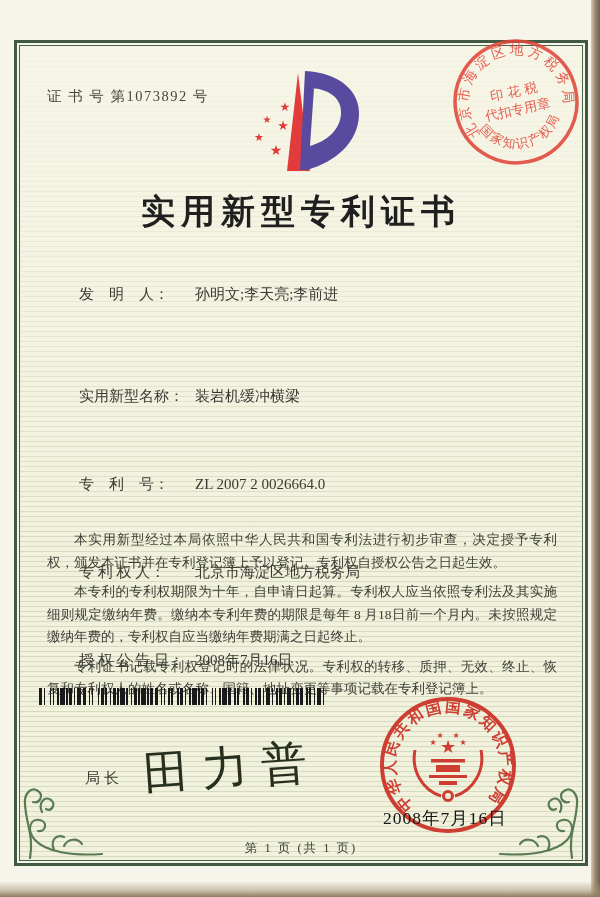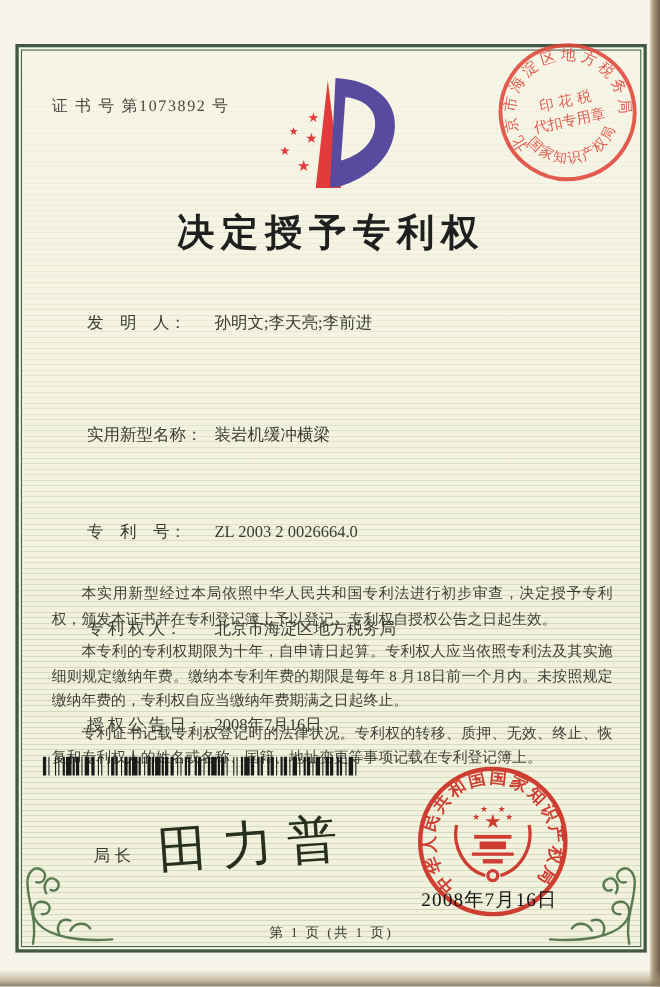--- a/index.html
+++ b/index.html
@@ -96,31 +96,31 @@
       <text fill="#e0473b" font-size="13.5" letter-spacing="3.5">
         <textPath href="#taxTop">北京市海淀区地方税务局</textPath>
       </text>
       <text fill="#e0473b" font-size="12.5" letter-spacing="1.5">
         <textPath href="#taxBottom">国家知识产权局</textPath>
       </text>
       <text x="67" y="61" text-anchor="middle" fill="#e0473b" font-size="13">印 花 税</text>
       <text x="67" y="79" text-anchor="middle" fill="#e0473b" font-size="13">代扣专用章</text>
     </svg>
 
-    <div class="title">决定授予专利权</div>
+    <div class="title">实用新型专利证书</div>
 
     <div class="fields">
       <div class="field">
         <span class="lbl">发　明　人：</span><span>孙明文;李天亮;李前进</span>
       </div>
       <div class="field">
         <span class="lbl">实用新型名称：</span><span>装岩机缓冲横梁</span>
       </div>
       <div class="field">
-        <span class="lbl">专　利　号：</span><span>ZL 2003 2 0026664.0</span>
+        <span class="lbl">专　利　号：</span><span>ZL 2007 2 0026664.0</span>
       </div>
       <div class="field">
         <span class="lbl">专 利 权 人：</span><span>北京市海淀区地方税务局</span>
       </div>
       <div class="field">
         <span class="lbl">授 权 公 告 日：</span><span>2008年7月16日</span>
       </div>
     </div>
 
     <div class="paras">

